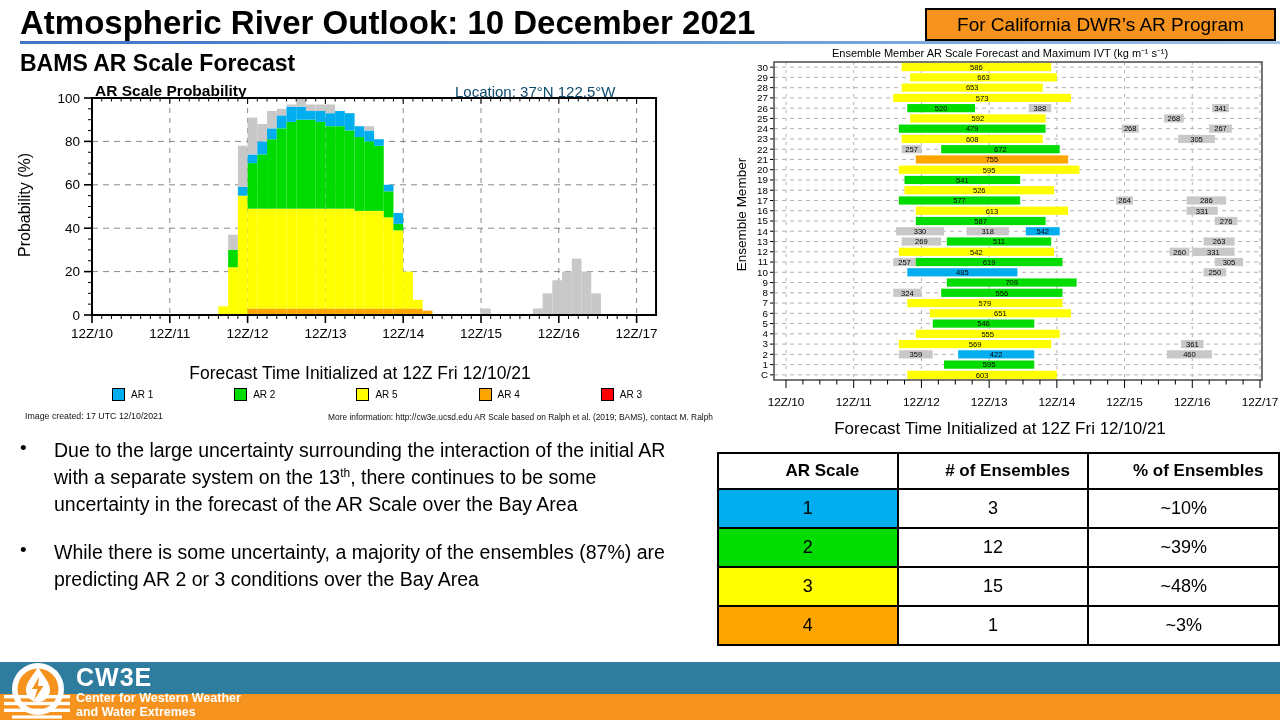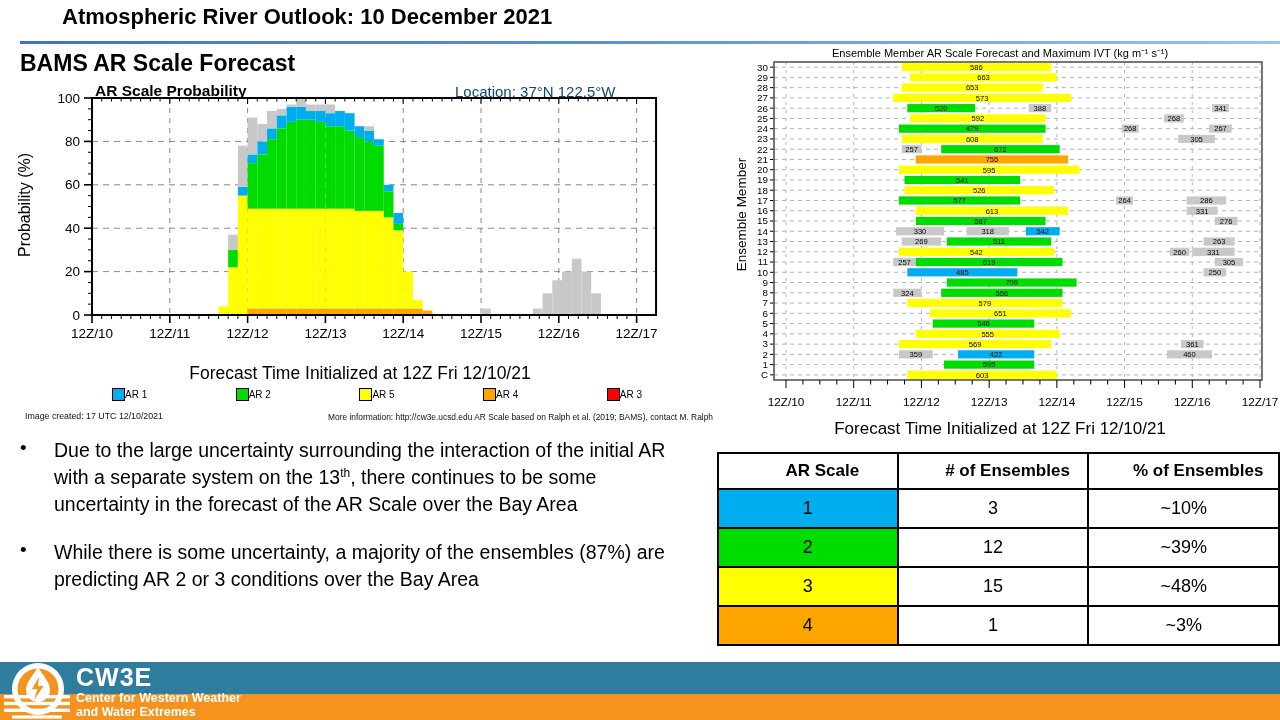--- a/index.html
+++ b/index.html
@@ -1,30 +1,30 @@
 <!DOCTYPE html>
 <html><head>
 <meta charset="utf-8">
 <style>
   html,body{margin:0;padding:0;background:#ffffff;font-family:"Liberation Sans",sans-serif;}
   #slide{position:relative;width:1280px;height:720px;background:#fff;overflow:hidden;}
   svg{font-family:"Liberation Sans",sans-serif;}
   .abs{position:absolute;}
-  #main-title{left:20px;top:4px;font-size:22px;font-weight:bold;color:#000;letter-spacing:0px;margin-left:42px;}
+  #main-title{left:20px;top:4px;font-size:33px;font-weight:bold;color:#000;letter-spacing:0px;}
   #title-rule{left:20px;top:41px;width:1260px;height:3px;background:linear-gradient(90deg,#4472C4 0%,#5b8fd6 45%,#9DC3E6 100%);}
   #badge{left:925px;top:8px;width:351px;height:33px;background:#F6921E;border:2px solid #000;box-sizing:border-box;display:flex;align-items:center;justify-content:center;font-size:19px;color:#000;}
   #gefs-title{left:20px;top:50px;font-size:23px;font-weight:bold;color:#000;}
   #left-chart-title{left:95px;top:82px;font-size:15.5px;font-weight:bold;color:#000;}
   #left-chart-loc{left:455px;top:83px;font-size:15px;color:#0c4a6e;}
   .vlabel{position:absolute;transform:rotate(-90deg);transform-origin:left top;text-align:center;color:#000;}
   #left-ylabel{left:16px;top:310px;width:210px;font-size:16px;}
   #right-ylabel{left:734px;top:312px;width:195px;font-size:13.5px;}
   #left-xlabel{left:20px;top:363px;width:680px;text-align:center;font-size:17.5px;color:#000;}
   #ar-legend{left:112px;top:388px;width:530px;display:flex;justify-content:space-between;}
-  .legend-item{display:flex;align-items:center;}
+  .legend-item{display:flex;align-items:center;gap:6px;}
   .legend-swatch{width:11px;height:11px;border:1px solid #000;display:inline-block;}
   .legend-label{font-size:10px;color:#000;}
   #left-foot-l{left:25px;top:411px;font-size:8.8px;color:#111;}
   #left-foot-r{left:328px;top:412px;font-size:8.4px;color:#111;}
   #right-chart-title{left:720px;top:45px;width:560px;text-align:center;font-size:11px;color:#000000;}
   #right-xlabel{left:720px;top:419px;width:560px;text-align:center;font-size:17px;color:#000;}
   #bullets{left:20px;top:437px;width:668px;}
   .bullet{display:flex;margin-bottom:21px;}
   .bullet .dot{width:34px;font-size:19px;color:#000;flex:none;}
   .bullet .btext{font-size:19.5px;line-height:1.38;color:#000;width:634px;}
@@ -39,20 +39,21 @@
   #brand-sub{left:76px;top:691px;font-size:12.5px;font-weight:bold;color:#fff;line-height:1.12;}
   #logo{left:2px;top:656px;}
 </style>
 </head>
 <body>
 
 <div id="slide">
 
   <div class="abs" id="main-title">Atmospheric River Outlook: 10 December 2021</div>
   <div class="abs" id="title-rule"></div>
+  <div class="abs" id="badge">For California DWR’s AR Program</div>
   <div class="abs" id="gefs-title">BAMS AR Scale Forecast</div>
 
   <div class="abs" id="left-chart-title">AR Scale Probability</div>
   <div class="abs" id="left-chart-loc">Location: 37°N 122.5°W</div>
   <div class="vlabel" id="left-ylabel">Probability (%)</div>
   <svg class="abs" id="svg-left" style="left:0;top:60px" width="720" height="370" viewBox="0 0 720 370">
       <line x1="92" y1="211.6" x2="656.05" y2="211.6" stroke="#888" stroke-width="1" stroke-dasharray="6,5"></line>
       <line x1="92" y1="168.2" x2="656.05" y2="168.2" stroke="#888" stroke-width="1" stroke-dasharray="6,5"></line>
       <line x1="92" y1="124.80000000000001" x2="656.05" y2="124.80000000000001" stroke="#888" stroke-width="1" stroke-dasharray="6,5"></line>
       <line x1="92" y1="81.4" x2="656.05" y2="81.4" stroke="#888" stroke-width="1" stroke-dasharray="6,5"></line>

